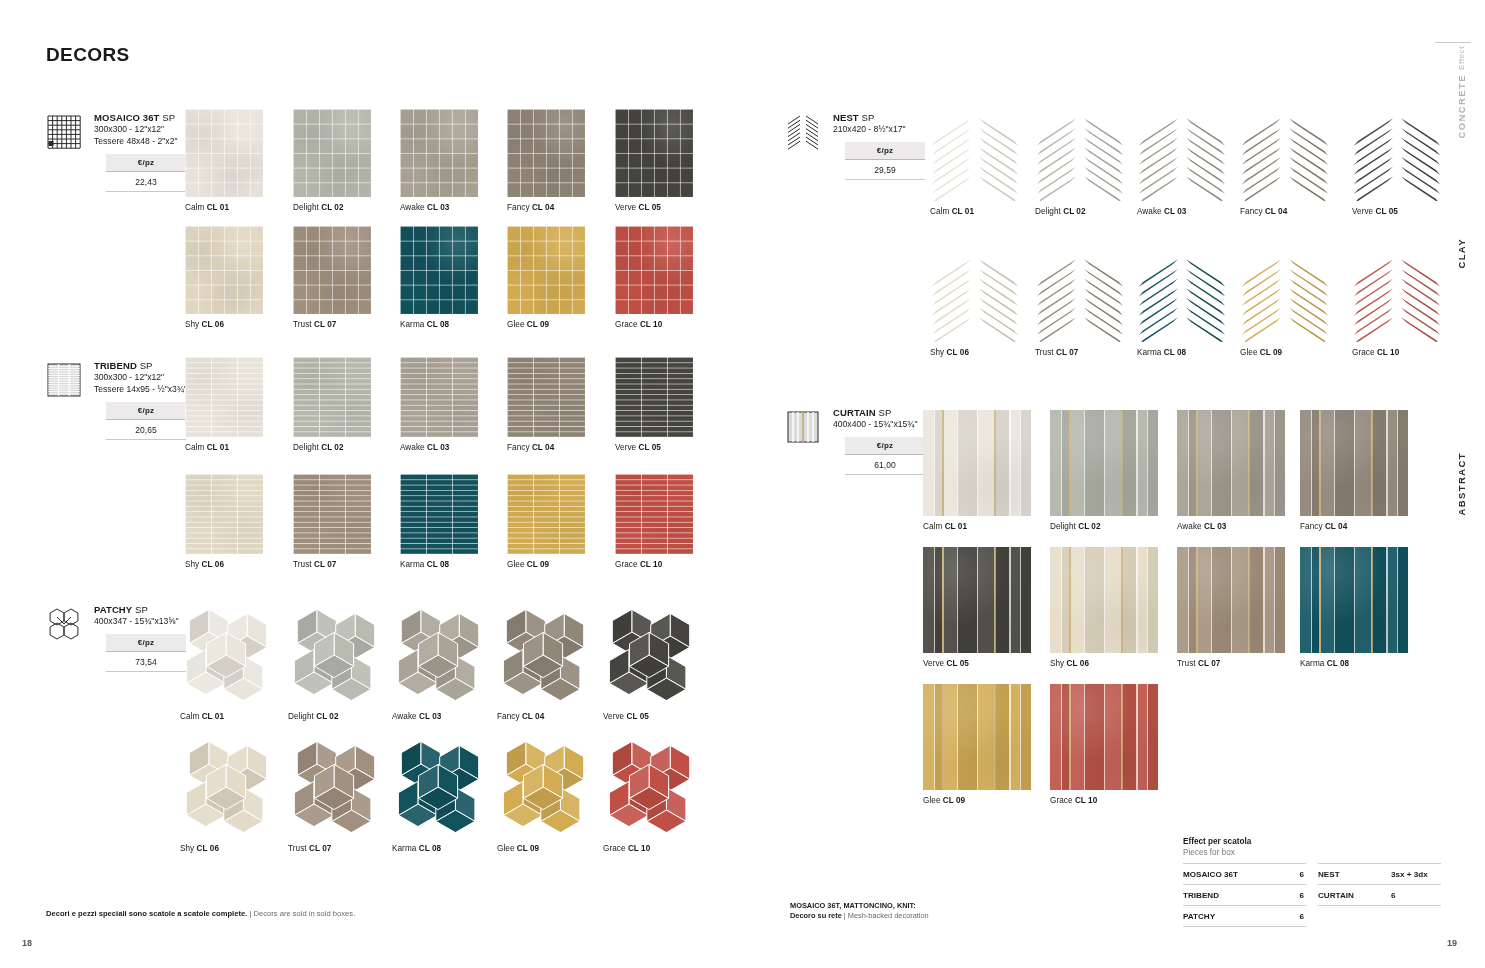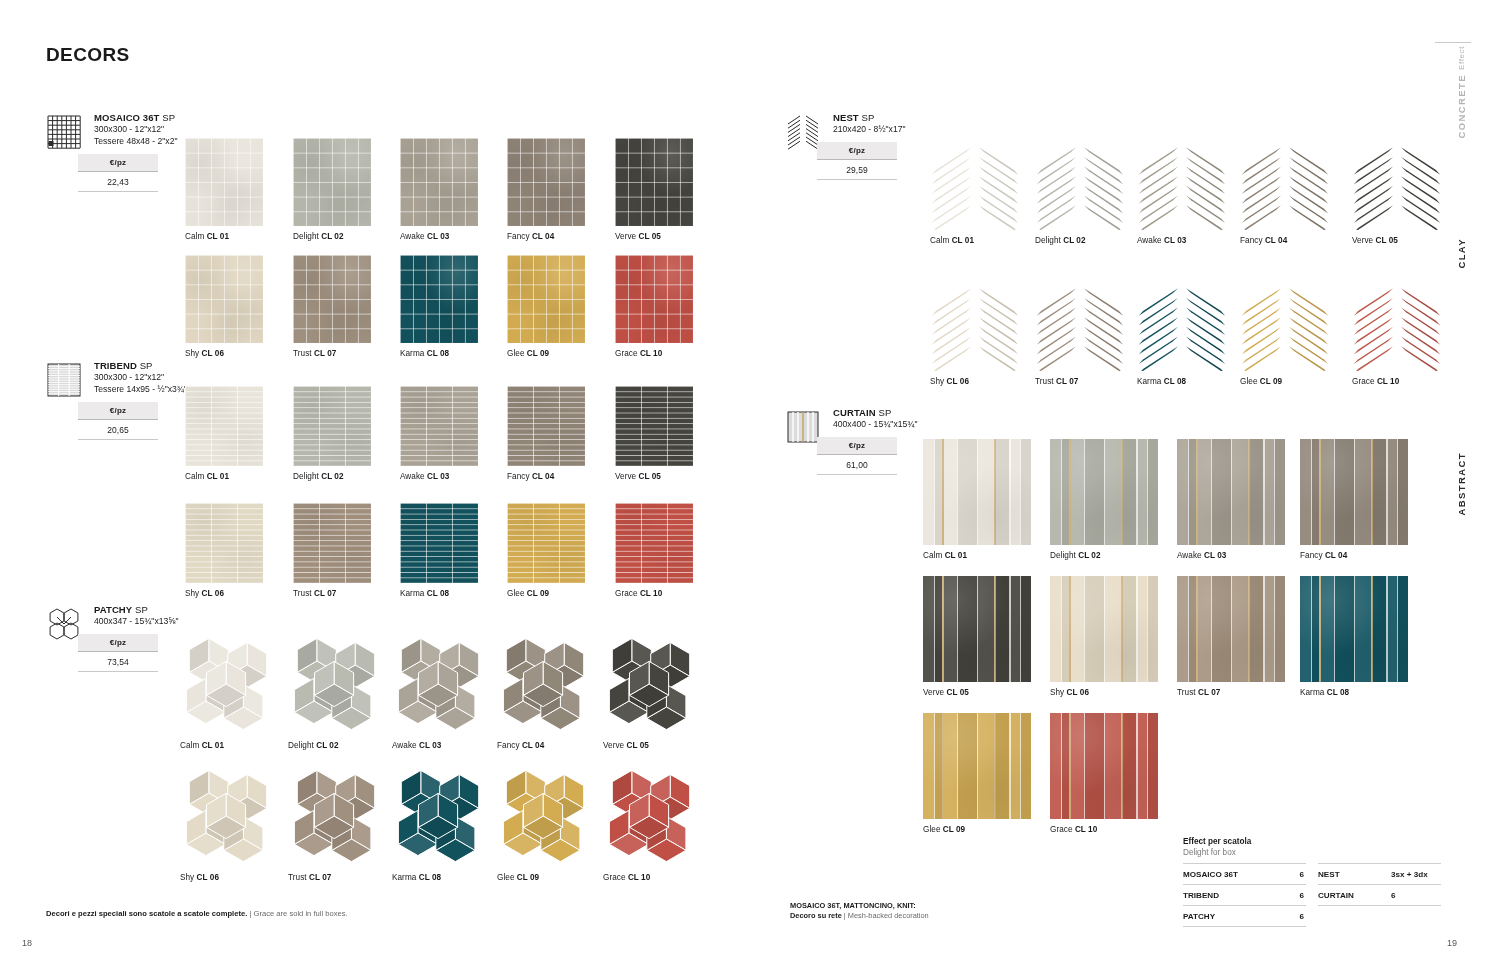--- a/index.html
+++ b/index.html
@@ -22,36 +22,36 @@
   .prod { position: absolute; }
   .prod-icon {
     position: absolute; left: 0; top: 2px;
     width: 36px; height: 36px;
   }
   .prod-meta { position: absolute; left: 48px; top: 0; width: 170px; }
   .prod-name { font-size: 9.5px; line-height: 12px; letter-spacing: 0.1px; }
   .prod-name b { font-weight: bold; }
   .prod-name span.sp { font-weight: normal; }
   .prod-dim { font-size: 8.6px; line-height: 11.5px; color: #1a1a1a; }
-  .price-box { position: absolute; left: 32px; top: 42px; width: 80px; }
+  .price-box { position: absolute; left: 60px; top: 42px; width: 80px; }
   .price-hdr {
     background: #eceaea; text-align: center; font-size: 8px; font-weight: bold;
     padding: 4px 0 4px; letter-spacing: .2px;
     border-bottom: 1px solid #b9b9b9;
   }
   .price-val {
     text-align: center; font-size: 8.5px; padding: 5px 0 4px;
     border-bottom: 1px solid #c9c9c9;
   }
   .prod.patchy .price-box { top: 30px; }
   .prod.nest .price-box { top: 30px; }
   .prod.curtain .price-box { top: 30px; }
 
   
-  .swatch { position: absolute; margin-top: 29px; }
+  .swatch { position: absolute; }
   .swatch-img { position: relative; overflow: hidden; }
   .swatch-label {
     margin-top: 6px; font-size: 8.2px; line-height: 10px;
     white-space: nowrap; letter-spacing: .05px;
   }
   .swatch-label b { font-weight: bold; }
 
   
   .mosaico { background-size: 100% 100%; }
   .mosaico .grid {
@@ -98,21 +98,21 @@
   .note-left {
     position: absolute; left: 46px; top: 909px;
     font-size: 7.6px; line-height: 10px;
   }
   .note-left b { font-weight: bold; }
   .note-left span { color: #6a6a6a; }
   .note-mid { position: absolute; left: 790px; top: 901px; font-size: 7.4px; line-height: 10px; }
   .note-mid b { font-weight: bold; }
   .note-mid span { color: #6a6a6a; }
 
-  .pagenum { position: absolute; font-size: 9px; color: #555; }
+  .pagenum { position: absolute; font-size: 9px; color: #555; font-weight: bold; }
   .pagenum.left { left: 22px; top: 938px; }
   .pagenum.right { left: 1447px; top: 938px; }
 
   
   .sidetab {
     position: absolute; right: 18px;
     writing-mode: vertical-rl; transform: rotate(180deg);
     font-size: 9.5px; letter-spacing: 1.4px; font-weight: bold;
     color: #a9a9a9; text-align: right;
   }
@@ -1252,31 +1252,31 @@
           <div class="mot"></div>
   </div>
         <div class="swatch-label">
          <span>Grace</span>
          <b>CL 10</b>
        </div>
       </div>
     </div>
 
   <div class="note-left">
-    <b>Decori e pezzi speciali sono scatole a scatole complete.</b><span> | </span><span>Grace are sold in full boxes.</span>
+    <b>Decori e pezzi speciali sono scatole a scatole complete.</b><span> | </span><span>Decors are sold in sold boxes.</span>
   </div>
 
   <div class="note-mid">
     <b>MOSAICO 36T, MATTONCINO, KNIT:</b><br>
     <b>Decoro su rete</b><span> | </span><span>Mesh-backed decoration</span>
   </div>
 
   <div class="ppb">
     <div class="ppb-t1">Effect per scatola</div>
-    <div class="ppb-t2">Delight for box</div>
+    <div class="ppb-t2">Pieces for box</div>
     <div class="ppb-cols">
       <div class="ppb-col left" id="ppb-left">
           <div class="ppb-row">
             <span class="ppb-name">MOSAICO 36T</span>
        <span class="ppb-val">6</span>
           </div>
           <div class="ppb-row">
             <span class="ppb-name">TRIBEND</span>
        <span class="ppb-val">6</span>
           </div>

